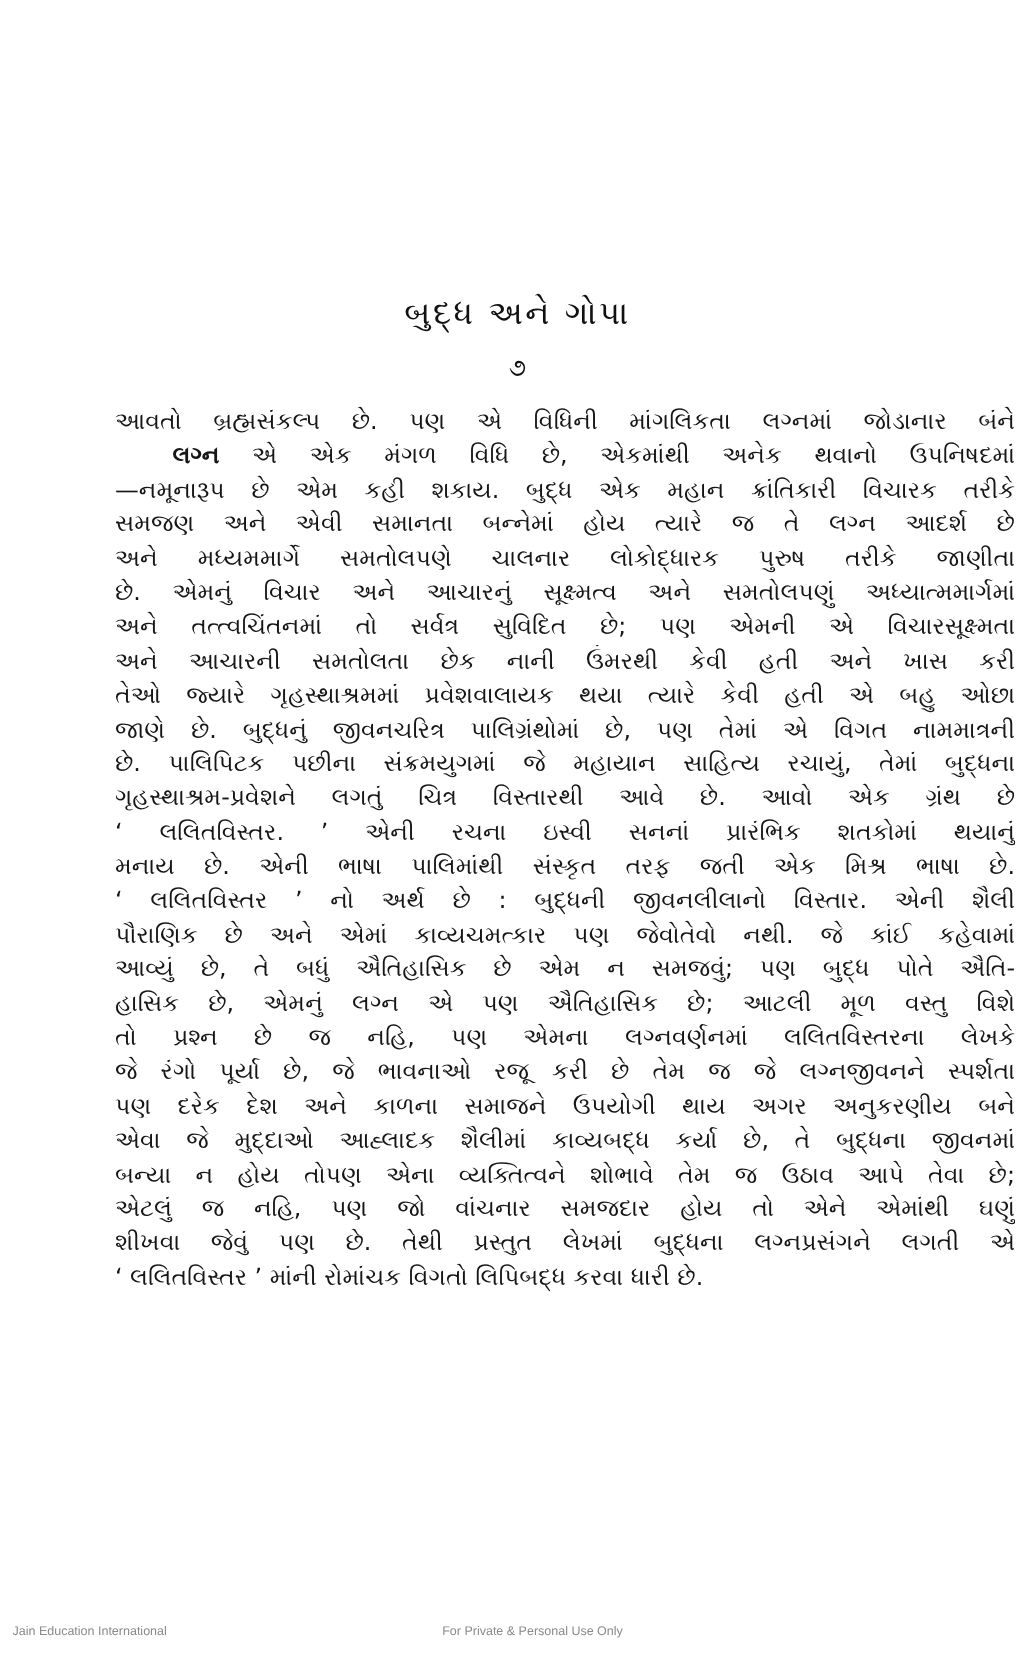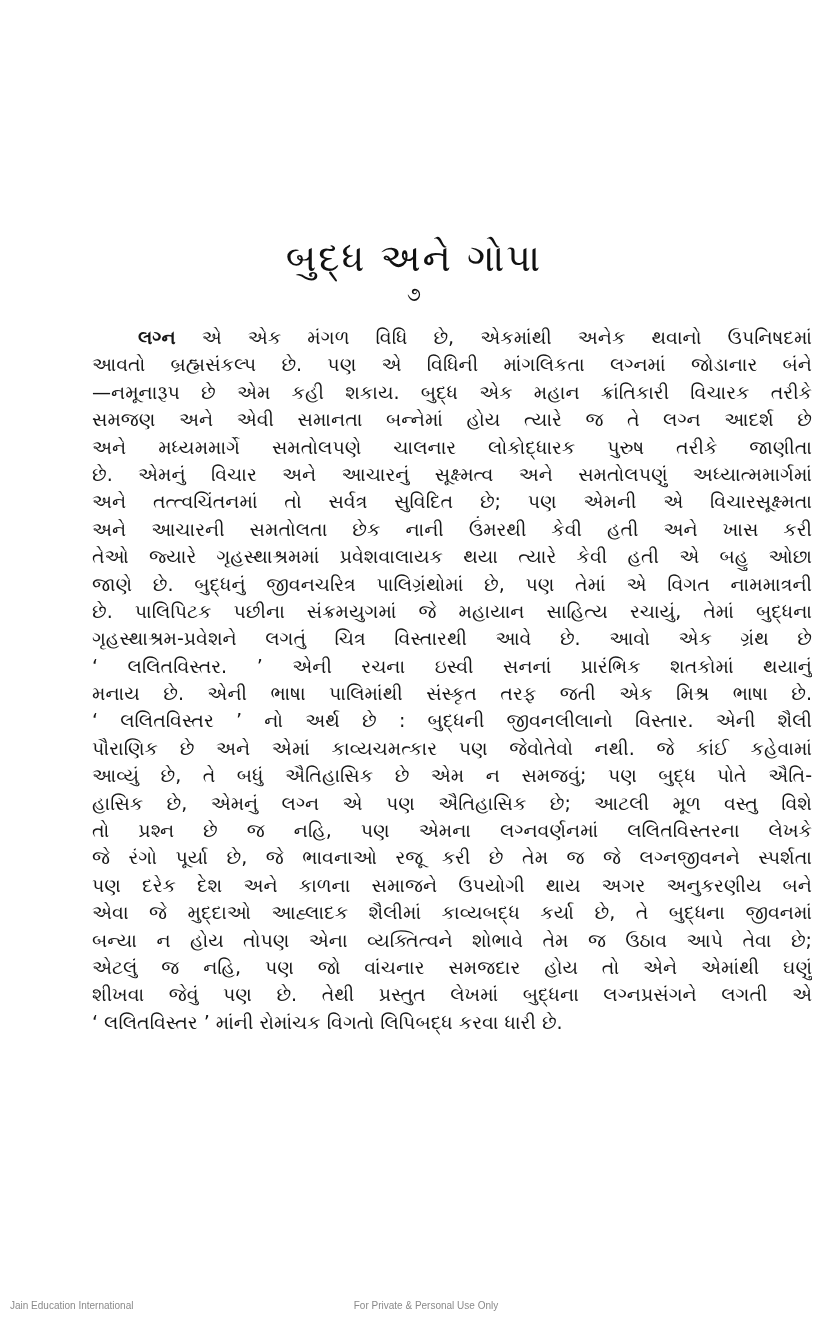--- a/index.html
+++ b/index.html
@@ -1,20 +1,20 @@
 <!DOCTYPE html>
 <html><head>
 <meta charset="utf-8">
 <style>
   html, body { margin:0; padding:0; background:#ffffff; }
   body { width:828px; height:1338px; position:relative; overflow:hidden;
          font-family:"DejaVu Sans", sans-serif; color:#1a1a1a; }
   .page { position:absolute; left:0; top:0; width:828px; height:1338px; background:#ffffff; }
   .title { position:absolute; top:236px; left:0; width:828px; text-align:center;
-           font-size:38px; letter-spacing:2px; color:#111; }
+           font-size:26px; letter-spacing:2px; color:#111; }
   .chapter-num { position:absolute; top:282px; left:0; width:828px; text-align:center;
                  font-size:20px; color:#111; }
   .body-text { position:absolute; left:92px; top:324px; width:720px; }
   .line { height:27.4px; line-height:27.4px; font-size:19px; white-space:nowrap;
           text-align:justify; text-align-last:justify; color:#161616; overflow:hidden; }
   .line.first { padding-left:46px; }
   .line.last { text-align-last:left; }
   .lead { font-weight:bold; }
   .footer { position:absolute; top:1300px; left:0; width:828px; height:20px;
             font-family:"Liberation Sans", sans-serif; font-size:10px; color:#8a8a8a; }
@@ -24,22 +24,22 @@
   .f-right { right:12px;margin-top:44px; }
 </style>
 </head>
 <body>
 
 <div class="page">
   <div class="title">બુદ્ધ અને ગોપા</div>
   <div class="chapter-num">૭</div>
 
   <div class="body-text">
+    <div class="line">આવતો બ્રહ્મસંકલ્પ છે. પણ એ વિધિની માંગલિકતા લગ્નમાં જોડાનાર બંને</div>
     <div class="line first"><span class="lead">લગ્ન</span><span> એ એક મંગળ વિધિ છે, એકમાંથી અનેક થવાનો ઉપનિષદમાં</span></div>
-    <div class="line">આવતો બ્રહ્મસંકલ્પ છે. પણ એ વિધિની માંગલિકતા લગ્નમાં જોડાનાર બંને</div>
     <div class="line">—નમૂનારૂપ છે એમ કહી શકાય. બુદ્ધ એક મહાન ક્રાંતિકારી વિચારક તરીકે</div>
     <div class="line">સમજણ અને એવી સમાનતા બન્નેમાં હોય ત્યારે જ તે લગ્ન આદર્શ છે</div>
     <div class="line">અને મધ્યમમાર્ગે સમતોલપણે ચાલનાર લોકોદ્ધારક પુરુષ તરીકે જાણીતા</div>
     <div class="line">છે. એમનું વિચાર અને આચારનું સૂક્ષ્મત્વ અને સમતોલપણું અધ્યાત્મમાર્ગમાં</div>
     <div class="line">અને તત્ત્વચિંતનમાં તો સર્વત્ર સુવિદિત છે; પણ એમની એ વિચારસૂક્ષ્મતા</div>
     <div class="line">અને આચારની સમતોલતા છેક નાની ઉંમરથી કેવી હતી અને ખાસ કરી</div>
     <div class="line">તેઓ જ્યારે ગૃહસ્થાશ્રમમાં પ્રવેશવાલાયક થયા ત્યારે કેવી હતી એ બહુ ઓછા</div>
     <div class="line">જાણે છે. બુદ્ધનું જીવનચરિત્ર પાલિગ્રંથોમાં છે, પણ તેમાં એ વિગત નામમાત્રની</div>
     <div class="line">છે. પાલિપિટક પછીના સંક્રમયુગમાં જે મહાયાન સાહિત્ય રચાયું, તેમાં બુદ્ધના</div>
     <div class="line">ગૃહસ્થાશ્રમ-પ્રવેશને લગતું ચિત્ર વિસ્તારથી આવે છે. આવો એક ગ્રંથ છે</div>

